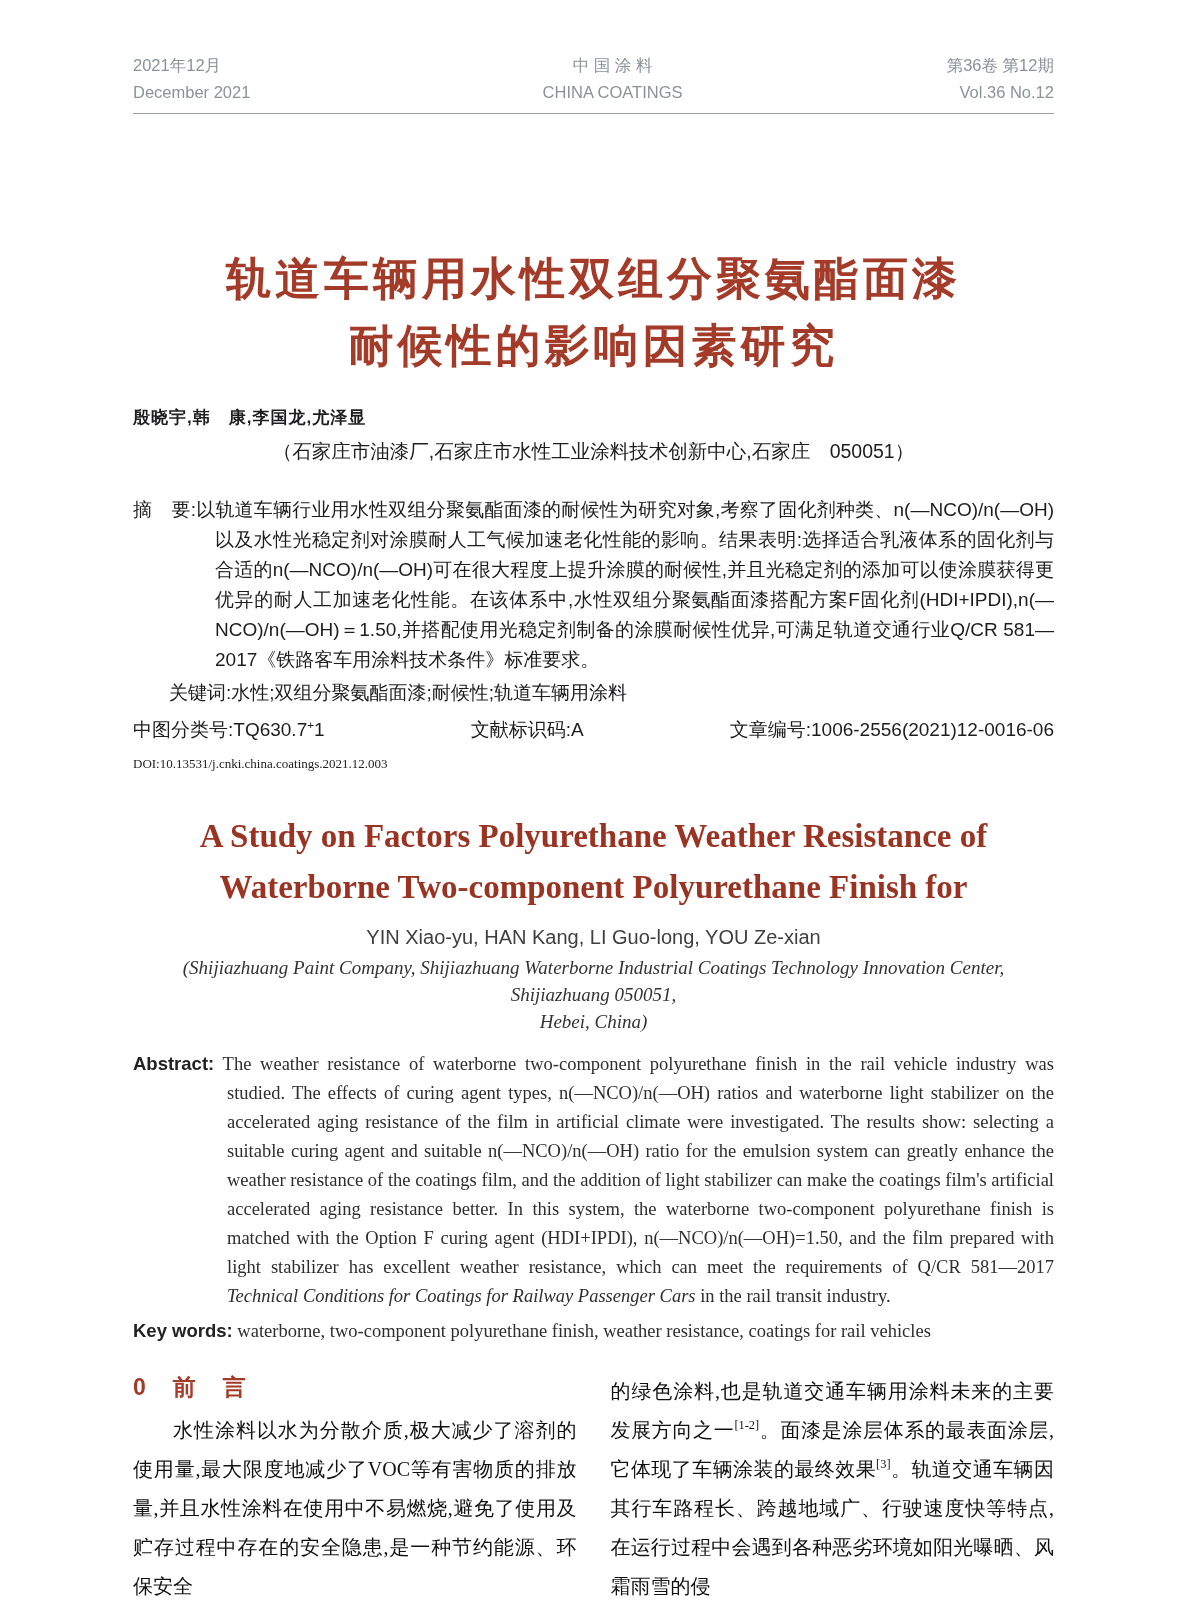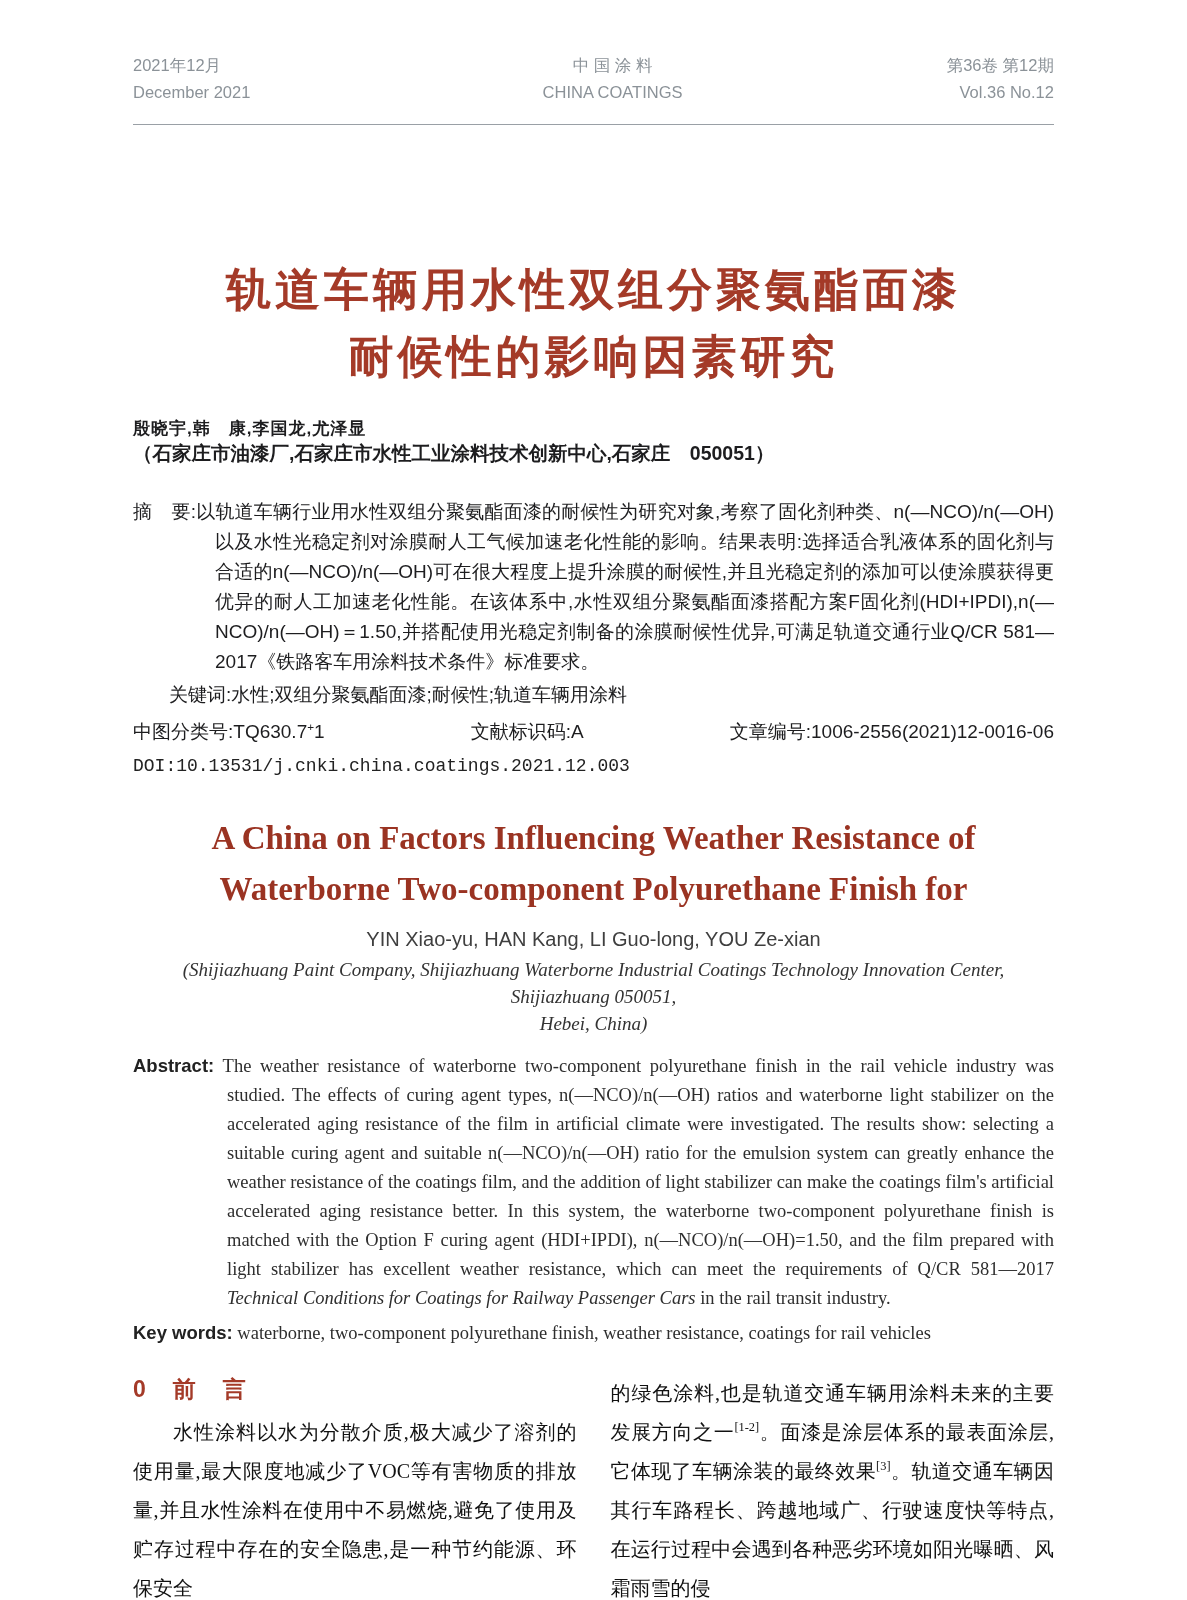--- a/index.html
+++ b/index.html
@@ -18,21 +18,21 @@
 
   
   .running-head {
     display: flex;
     justify-content: space-between;
     align-items: flex-end;
     color: #8b9298;
     font-size: 16.5px;
     line-height: 1.65;
     border-bottom: 1.5px solid #9aa0a6;
-    padding-bottom: 18px;
+    padding-bottom: 7px;
   }
   .running-head .col { white-space: nowrap; }
   .running-head .col.center { text-align: center; margin-left: 28px; }
   .running-head .col.right { text-align: right; }
 
   
   .title-zh {
     margin-top: 132px;
     text-align: center;
     color: #a43a28;
@@ -41,22 +41,24 @@
     line-height: 1.48;
     letter-spacing: 4px;
   }
   .authors-zh {
     margin-top: 26px;
     font-size: 17px;
     font-weight: bold;
     letter-spacing: 1px;
   }
   .affiliation-zh {
+    margin-top: 9px;
+    text-align: center;
     font-size: 19.5px;
-    font-weight: bold;
+    font-weight: normal;
   }
 
   
   .abstract-zh {
     margin-top: 30px;
     font-size: 19px;
     line-height: 30px;
     text-align: justify;
     padding-left: 82px;
     text-indent: -82px;
@@ -71,22 +73,22 @@
   .meta-row {
     margin-top: 7px;
     display: flex;
     justify-content: space-between;
     font-size: 19px;
     line-height: 30px;
   }
   sup { font-size: 0.62em; vertical-align: super; line-height: 0; }
   .doi-line {
     margin-top: 6px;
-    font-family: Liberation Mono, monospace;
-    font-size: 18px;
+    font-family: Liberation Serif, serif;
+    font-size: 13px;
     line-height: 26px;
     color: #222;
   }
 
   
   .title-en {
     margin-top: 34px;
     text-align: center;
     color: #9a3322;
     font-family: "Liberation Serif", serif;
@@ -191,21 +193,21 @@
 
   <div class="meta-row">
     <span><span>中图分类号:</span><span>TQ630.7</span><sup>+</sup><span>1</span></span>
     <span><span>文献标识码:</span><span>A</span></span>
     <span><span>文章编号:</span><span>1006-2556(2021)12-0016-06</span></span>
   </div>
 
   <div class="doi-line">DOI:10.13531/j.cnki.china.coatings.2021.12.003</div>
 
   <h2 class="title-en">
-    <div>A China on Factors Influencing Weather Resistance of</div>
+    <div>A Study on Factors Polyurethane Weather Resistance of</div>
     <div>Waterborne Two-component Polyurethane Finish for</div>
   </h2>
 
   <div class="authors-en">YIN Xiao-yu, HAN Kang, LI Guo-long, YOU Ze-xian</div>
   <div class="affiliation-en">
     <div>(Shijiazhuang Paint Company, Shijiazhuang Waterborne Industrial Coatings Technology Innovation Center, Shijiazhuang 050051,</div>
     <div>Hebei, China)</div>
   </div>
 
   <p class="abstract-en"><span class="lbl">Abstract:</span> <span>The weather resistance of waterborne two-component polyurethane finish in the rail vehicle industry was studied. The effects of curing agent types, n(—NCO)/n(—OH) ratios and waterborne light stabilizer on the accelerated aging resistance of the film in artificial climate were investigated. The results show: selecting a suitable curing agent and suitable n(—NCO)/n(—OH) ratio for the emulsion system can greatly enhance the weather resistance of the coatings film, and the addition of light stabilizer can make the coatings film's artificial accelerated aging resistance better. In this system, the waterborne two-component polyurethane finish is matched with the Option F curing agent (HDI+IPDI), n(—NCO)/n(—OH)=1.50, and the film prepared with light stabilizer has excellent weather resistance, which can meet the requirements of Q/CR 581—2017 </span><span class="italic">Technical Conditions for Coatings for Railway Passenger Cars</span><span> in the rail transit industry.</span></p>

